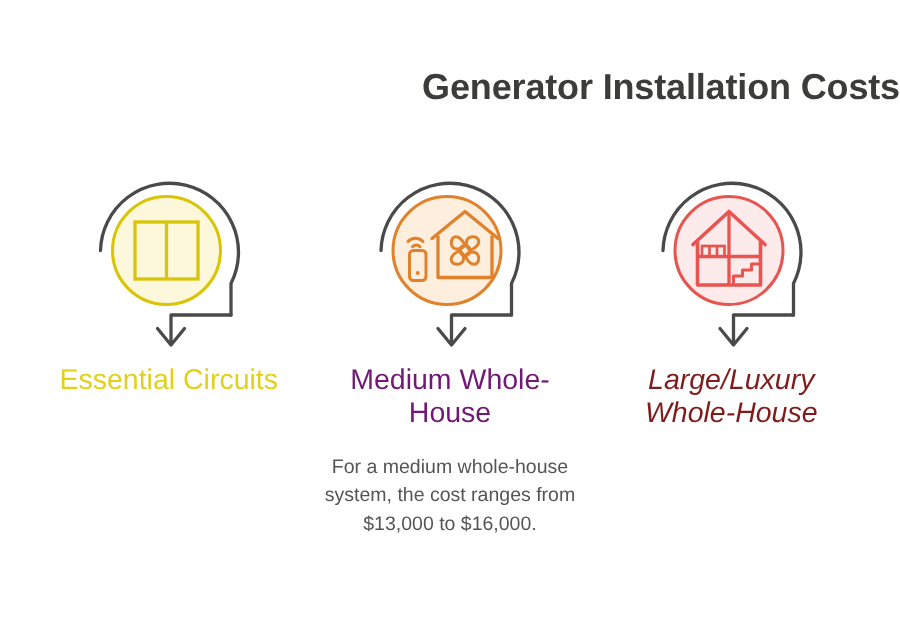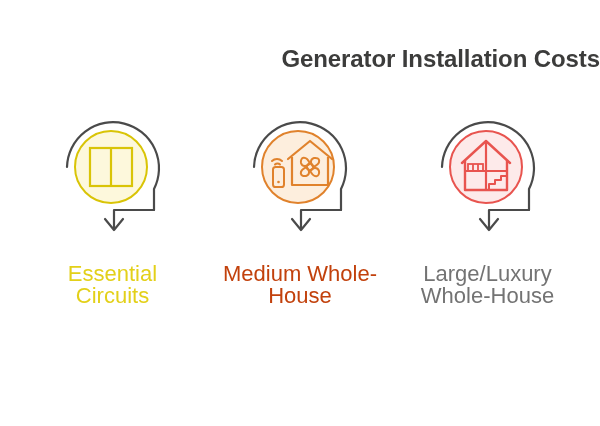--- a/index.html
+++ b/index.html
@@ -51,30 +51,30 @@
     position: relative;
     width: 120px;
     height: 130px;
   }
   .icon-block svg {
     position: absolute;
     top: 0;
     left: 0;
   }
   .heading {
-    margin-top: 28px;
+    margin-top: 8px;
     text-align: center;
-    font-size: 22px;
+    font-size: 19px;
     line-height: 22px;
     font-weight: normal;
     width: 160px;
   }
   .heading.c0 { color: #e3d019; }
-  .heading.c1 { color: #c2410c; text-align: center; }
-  .heading.c2 { color: #737373; }
+  .heading.c1 { color: #701a75; text-align: center; }
+  .heading.c2 { color: #7f1d1d; font-style: italic; }
   .body-text {
     margin-top: 14px;
     text-align: center;
     font-size: 13px;
     line-height: 19px;
     color: #555555;
     width: 160px;
   }
   .col-mid .heading, .col-mid .body-text { width: 170px; }
   .col-right .heading, .col-right .body-text { width: 170px; }
@@ -120,20 +120,21 @@
           <path d="M66.6 62 C58 66 60 72 66 71 C70 70 70 65 66.6 62 Z" fill="none" stroke="#e0822c" stroke-width="2" stroke-linejoin="round"></path>
 
           <rect x="33" y="62" width="11" height="20" rx="2.6" fill="none" stroke="#e0822c" stroke-width="2"></rect>
           <circle cx="38.5" cy="77" r="1.3" fill="#e0822c"></circle>
 
           <path d="M32 56 A7 7 0 0 1 42 56" fill="none" stroke="#e0822c" stroke-width="2" stroke-linecap="round"></path>
           <path d="M35 59.5 A3.4 3.4 0 0 1 40 59.5" fill="none" stroke="#e0822c" stroke-width="2" stroke-linecap="round"></path>
         </svg>
       </div>
       <div class="heading c1">Medium Whole-House</div>
+      <div class="body-text">For a medium whole-house system, the cost ranges from $13,000 to $16,000.</div>
     </div>
 
     <div class="column col-right">
       <div class="icon-block">
         <svg width="120" height="130" viewBox="0 0 120 130">
           <path d="M14 62 A46 46 0 1 1 101 84 L101 105" fill="none" stroke="#4a4a4a" stroke-width="2.2" stroke-linecap="round"></path>
           <path d="M101 105 L61 105 L61 123" fill="none" stroke="#4a4a4a" stroke-width="2.2" stroke-linecap="round" stroke-linejoin="round"></path>
           <path d="M52 114 L61 125 L70 114" fill="none" stroke="#4a4a4a" stroke-width="2.2" stroke-linecap="round" stroke-linejoin="round"></path>
           <circle cx="58" cy="62" r="36" fill="#fdeaea" stroke="#e8544f" stroke-width="2"></circle>
 

